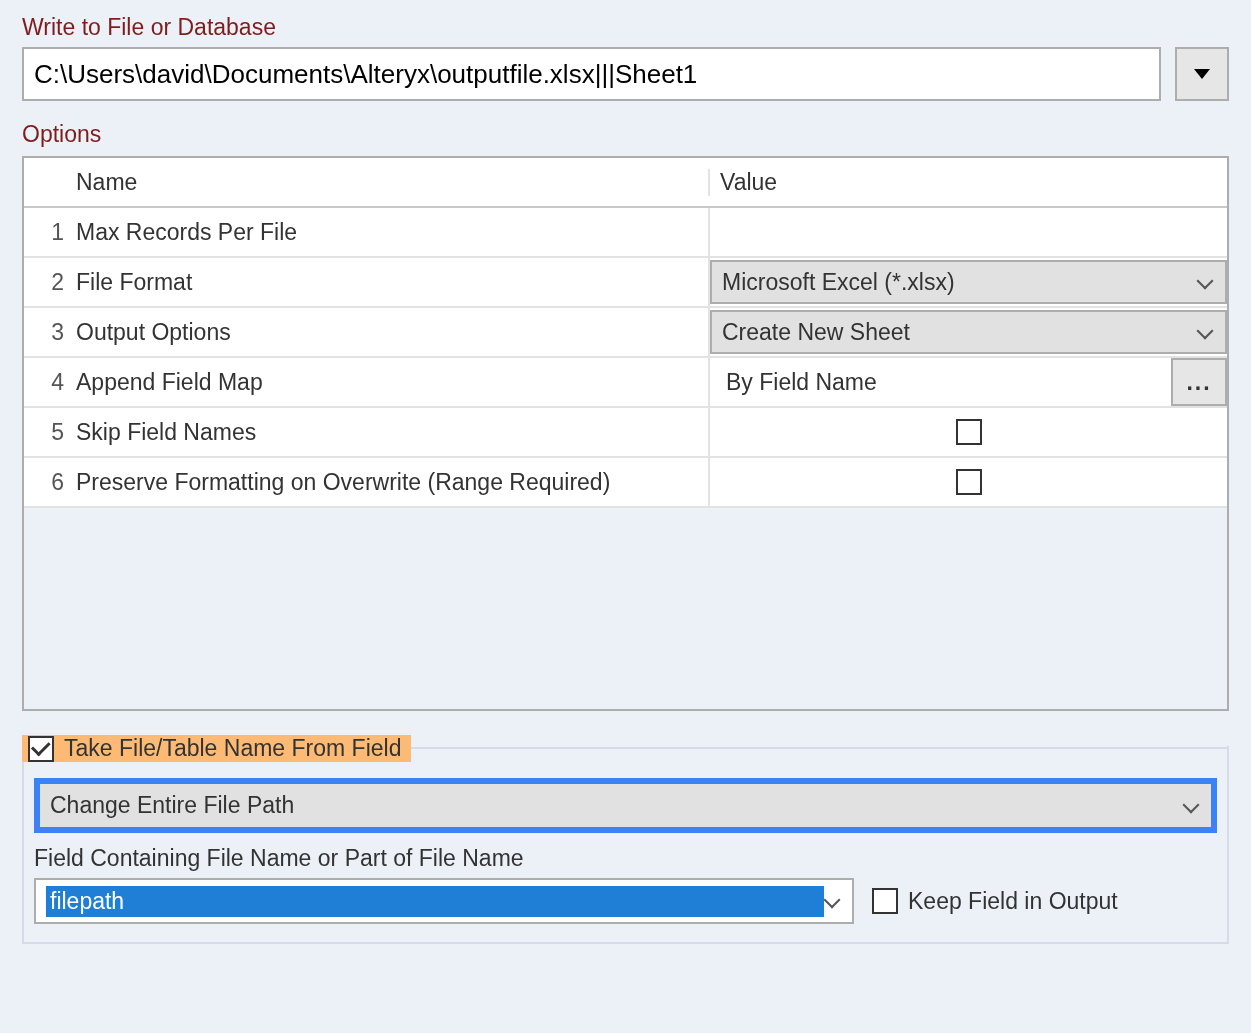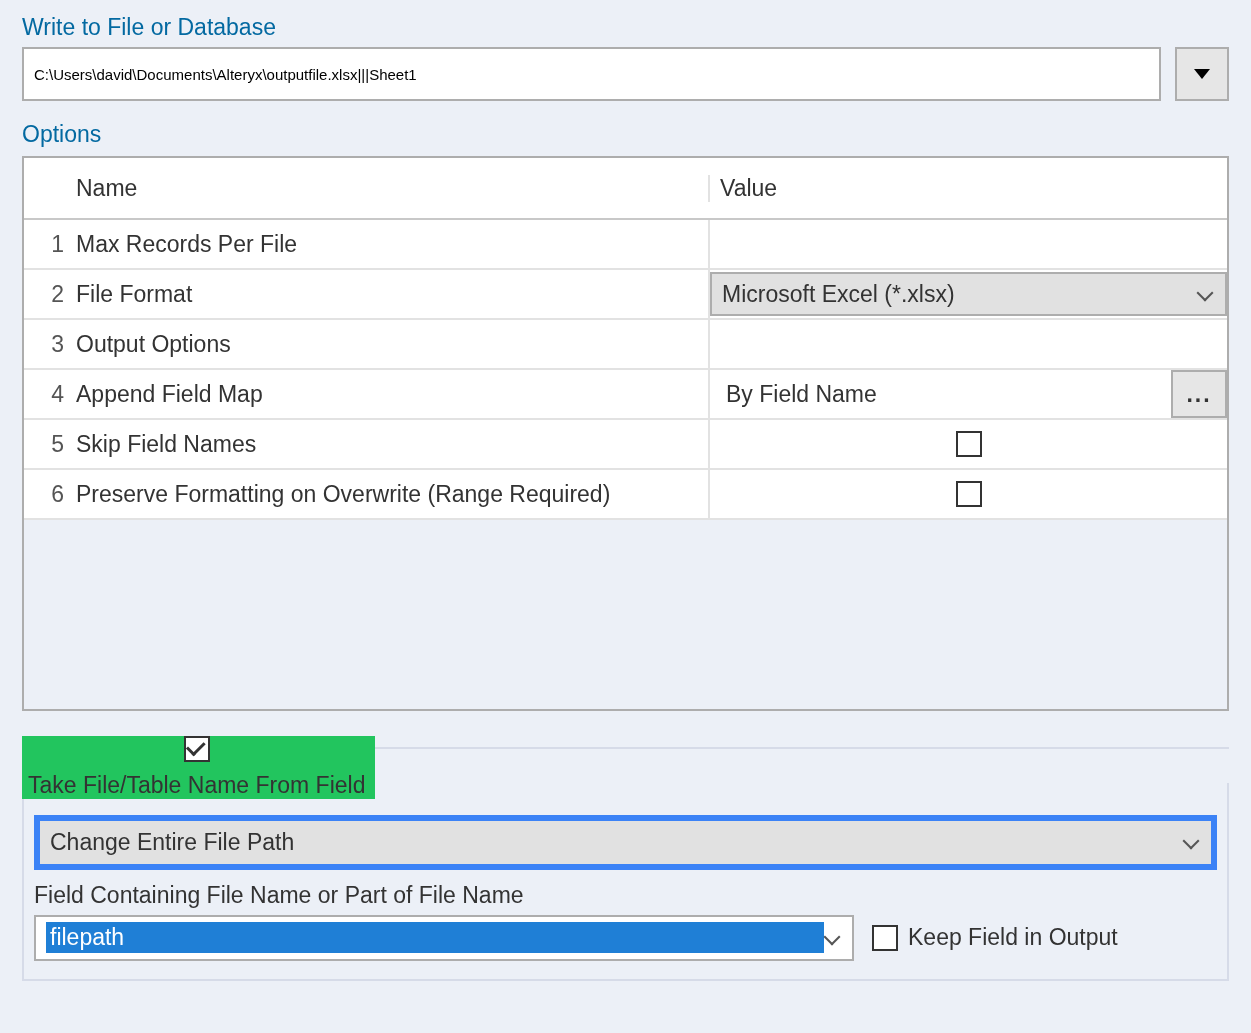--- a/index.html
+++ b/index.html
@@ -9,35 +9,35 @@
     font-size: 23px;
     color: #333;
     background: #ecf0f7;
   }
   .panel {
     width: 1251px;
     padding: 8px 22px 40px 22px;
   }
   .section-label {
     margin: 6px 0 6px 0;
-    color: #0369a1;
+    color: #7f1d1d;
     font-size: 23px;
   }
   
   .conn-row {
     display: flex;
     align-items: stretch;
   }
   .conn-input {
     flex: 1;
     height: 54px;
     border: 2px solid #adadad;
     background: #fff;
     padding: 0 10px;
-    font-size: 15px;
+    font-size: 26px;
     color: #000;
     outline: none;
   }
   .conn-btn {
     width: 54px;
     height: 54px;
     margin-left: 14px;
     border: 2px solid #adadad;
     background: #e6e6e6;
     display: flex;
@@ -56,21 +56,21 @@
     border: 2px solid #adadad;
     background: #ecf0f7;
     margin-top: 8px;
     height: 555px;
     overflow: hidden;
   }
   .grid-header {
     display: flex;
     background: #fff;
     border-bottom: 2px solid #c8c8c8;
-    height: 62px;
+    height: 50px;
     align-items: center;
   }
   .col-num-h { width: 46px; }
   .col-name-h {
     width: 640px;
     padding-left: 6px;
     border-right: 2px solid #e2e2e2;
   }
   .col-val-h {
     flex: 1;
@@ -192,23 +192,22 @@
   }
   .take-box-top {
     border-top: 2px solid #d6dbe8;
     position: absolute;
     top: 14px;
     left: 0; right: 0;
     height: 2px;
     z-index: 1;
   }
   .take-header-bg {
-    background: #22c55e;
+    background: #fdba74;
     padding-right: 10px;
-    flex-direction: column;
   }
   .path-mode {
     width: 100%;
     display: flex;
     align-items: center;
     padding: 8px 10px;
     background: #e1e1e1;
     border: 6px solid #3b82f6;
     cursor: pointer;
   }
@@ -282,20 +281,26 @@
         <div class="val-dropdown">
           <span class="dd-label">Microsoft Excel (*.xlsx)</span>
           <span class="chevron"></span>
         </div>
       </div>
     </div>
 
     <div class="grid-row">
       <div class="col-num">3</div>
       <div class="col-name">Output Options</div>
+      <div class="col-val">
+        <div class="val-dropdown">
+          <span class="dd-label">Create New Sheet</span>
+          <span class="chevron"></span>
+        </div>
+      </div>
     </div>
 
     <div class="grid-row">
       <div class="col-num">4</div>
       <div class="col-name">Append Field Map</div>
       <div class="col-val">
         <div class="val-text">By Field Name</div>
         <div class="val-browse">...</div>
       </div>
     </div>

